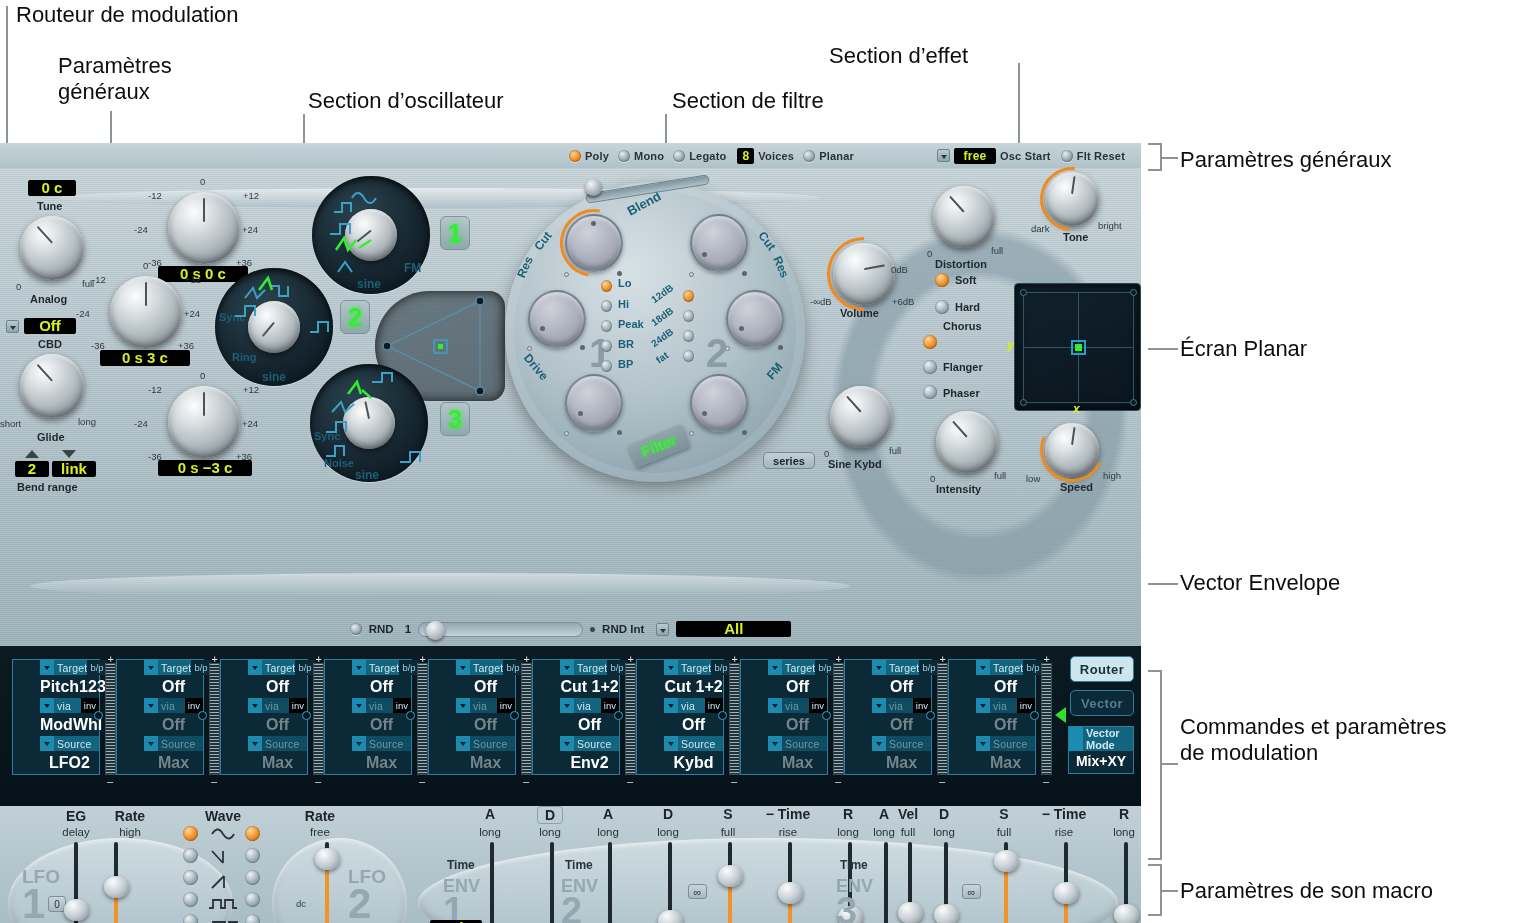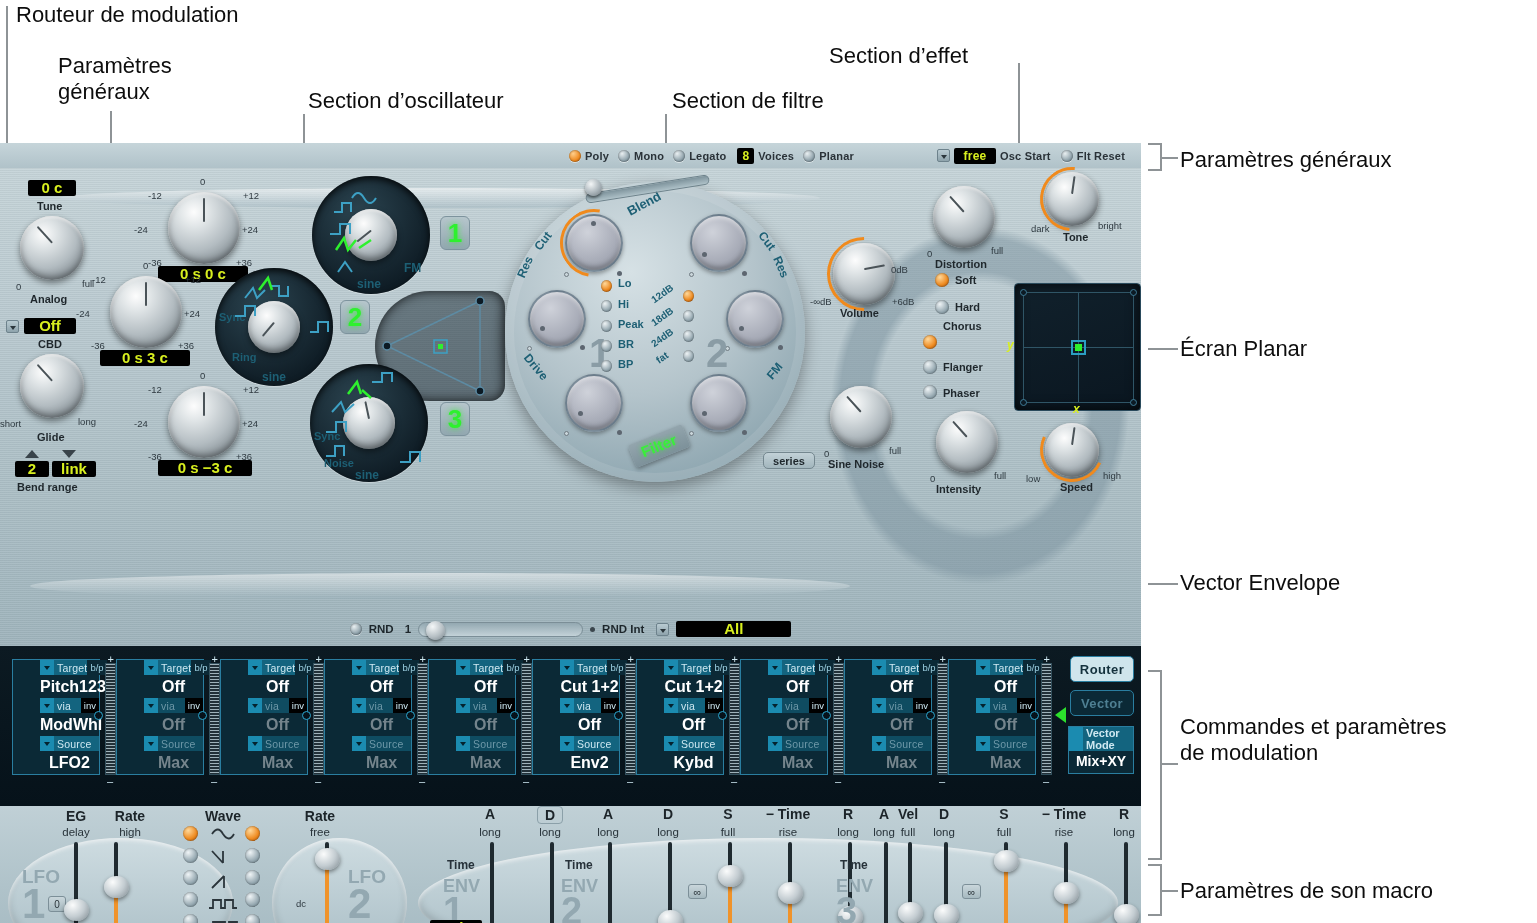--- a/index.html
+++ b/index.html
@@ -473,21 +473,21 @@
       <div class="lbl sm" style="left:810px;top:128px;">-∞dB</div>
       <div class="lbl sm" style="left:891px;top:96px;">0dB</div>
       <div class="lbl sm" style="left:892px;top:128px;">+6dB</div>
       <div class="lbl" style="left:840px;top:139px;">Volume</div>
 
       <div class="knob" style="left:830px;top:218px;width:62px;height:62px;">
           <div class="ptr" style="transform:rotate(-42deg);"></div>
         </div>
       <div class="lbl sm" style="left:824px;top:280px;">0</div>
       <div class="lbl sm" style="left:889px;top:277px;">full</div>
-      <div class="lbl" style="left:828px;top:290px;">Sine Noise</div>
+      <div class="lbl" style="left:828px;top:290px;">Sine Kybd</div>
 
       <div class="knob" style="left:933px;top:18px;width:62px;height:62px;">
           <div class="ptr" style="transform:rotate(-42deg);"></div>
         </div>
       <div class="lbl sm" style="left:927px;top:80px;">0</div>
       <div class="lbl sm" style="left:991px;top:77px;">full</div>
       <div class="lbl" style="left:935px;top:90px;">Distortion</div>
 
       <div class="radio-led on" style="left:935px;top:105px;width:14px;height:14px;"></div>
       <div class="lbl" style="left:955px;top:106px;">Soft</div>

